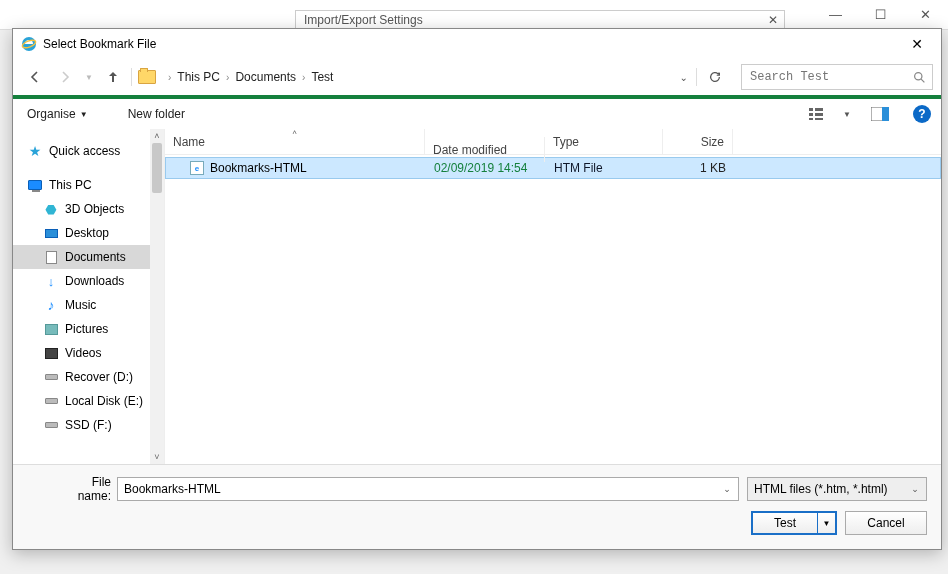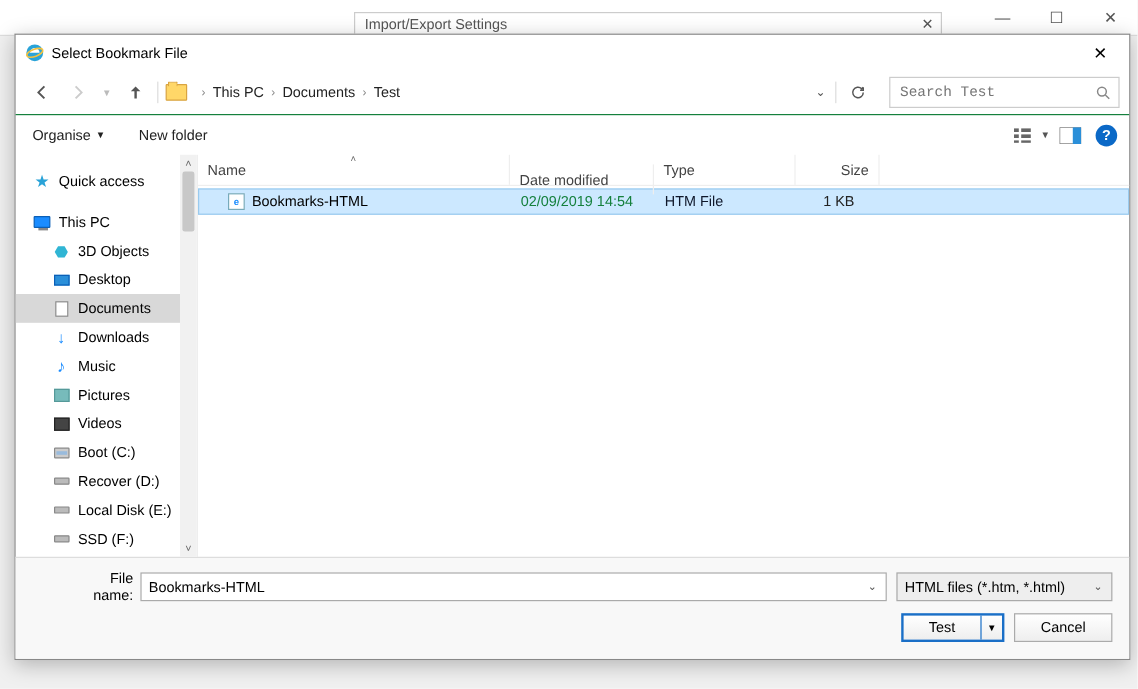--- a/index.html
+++ b/index.html
@@ -31,21 +31,21 @@
   .crumb-chev { color: #888; font-size: 10px; margin: 0 4px; }
   .crumb { font-size: 12px; color: #222; }
   .crumb-end { flex: 1; }
   .addr-drop { color: #555; font-size: 10px; margin-right: 4px; }
   .refresh-btn { width: 28px; height: 28px; display:flex; align-items:center; justify-content:center; }
   .search-box { margin-left: 10px; width: 192px; height: 26px; border: 1px solid #ccc; display: flex; align-items: center; padding: 0 6px; position: relative; }
   .search-box input { border: none; outline: none; font-size: 12px; flex: 1; color: #777; background: transparent; font-family: Liberation Mono, monospace;}
   .search-glass { color: #888; font-size: 13px; }
   
   
-  .toolbar { height: 34px; display: flex; align-items: center; padding: 0 10px 0 14px; border-top: 1px solid #15803d; }
+  .toolbar { height: 34px; display: flex; align-items: center; padding: 0 10px 0 14px; border-top: 4px solid #15803d; gap: 12px; }
   .tb-item { font-size: 12px; color: #222; margin-right: 28px; display: inline-flex; align-items: center; }
   .tb-drop { font-size: 8px; margin-left: 4px; }
   .tb-spacer { flex: 1; }
   .tb-view { width:22px; height:22px; display:flex; align-items:center; justify-content:center; margin-left:6px;}
   .help-circle { width:18px; height:18px; border-radius:50%; background:#0b69c7; color:#fff; font-size:12px; font-weight:bold; display:flex; align-items:center; justify-content:center; margin-left:10px;}
   
   
   .body { flex: 1; display: flex; min-height: 0; }
   
   
@@ -82,21 +82,21 @@
   .col.type { width: 118px; }
   .col.size { width: 70px; justify-content:flex-end; }
   .sort-arrow { position:absolute; top:-1px; left:50%; transform:translateX(-50%); font-size:8px; color:#666;}
   .rows { flex:1; overflow:auto; padding-top:2px; }
   .row { height: 22px; display:flex; align-items:center; font-size:12px; }
   .row.selected { background:#cce8ff; border:1px solid #99caee; }
   .cell { padding: 0 8px; }
   .cell.name { width:260px; display:flex; align-items:center; padding-left:24px;}
   .cell.date { width:120px; color:#15803d;}
   .cell.type { width:118px; color:#0f172a;}
-  .cell.size { width:70px; text-align:center; color:#222;}
+  .cell.size { width:70px; text-align:right; color:#222;}
   .file-ico { width:14px; height:14px; background:#fff; border:1px solid #7ab; margin-right:6px; display:flex; align-items:center; justify-content:center; font-size:8px; color:#1a8cff; font-weight:bold;}
   
   
   .footer { border-top:1px solid #ddd; padding: 10px 14px 14px 14px; background:#f8f8f8; }
   .fn-row { display:flex; align-items:center; margin-bottom: 8px; }
   .fn-label { font-size:12px; width: 84px; text-align:right; margin-right: 6px; padding-left:40px;}
   .fn-combo { flex:1; height:24px; border:1px solid #aaa; background:#fff; display:flex; align-items:center; padding:0 4px 0 6px; font-size:12px; position:relative;}
   .fn-drop { position:absolute; right:2px; top:2px; bottom:2px; width:18px; display:flex; align-items:center; justify-content:center; font-size:9px; color:#555;}
   .type-combo { width:180px; height:24px; border:1px solid #aaa; background:#eee; margin-left:8px; display:flex; align-items:center; padding:0 4px 0 6px; font-size:12px; position:relative;}
   .btn-row { display:flex; justify-content:flex-end; gap:8px; }
@@ -254,26 +254,20 @@
         <span>Pictures</span>
       </div>
       <div class="tree-node sub">
         <span class="tree-ico">
               <span class="vid-ico"></span>
             </span>
         <span>Videos</span>
       </div>
       <div class="tree-node sub">
         <span class="tree-ico">
-              <span class="drive-ico"></span>
-            </span>
-        <span>Boot (C:)</span>
-      </div>
-      <div class="tree-node sub">
-        <span class="tree-ico">
               <span class="disk-ico"></span>
             </span>
         <span>Recover (D:)</span>
       </div>
       <div class="tree-node sub">
         <span class="tree-ico">
               <span class="disk-ico"></span>
             </span>
         <span>Local Disk (E:)</span>
       </div>

